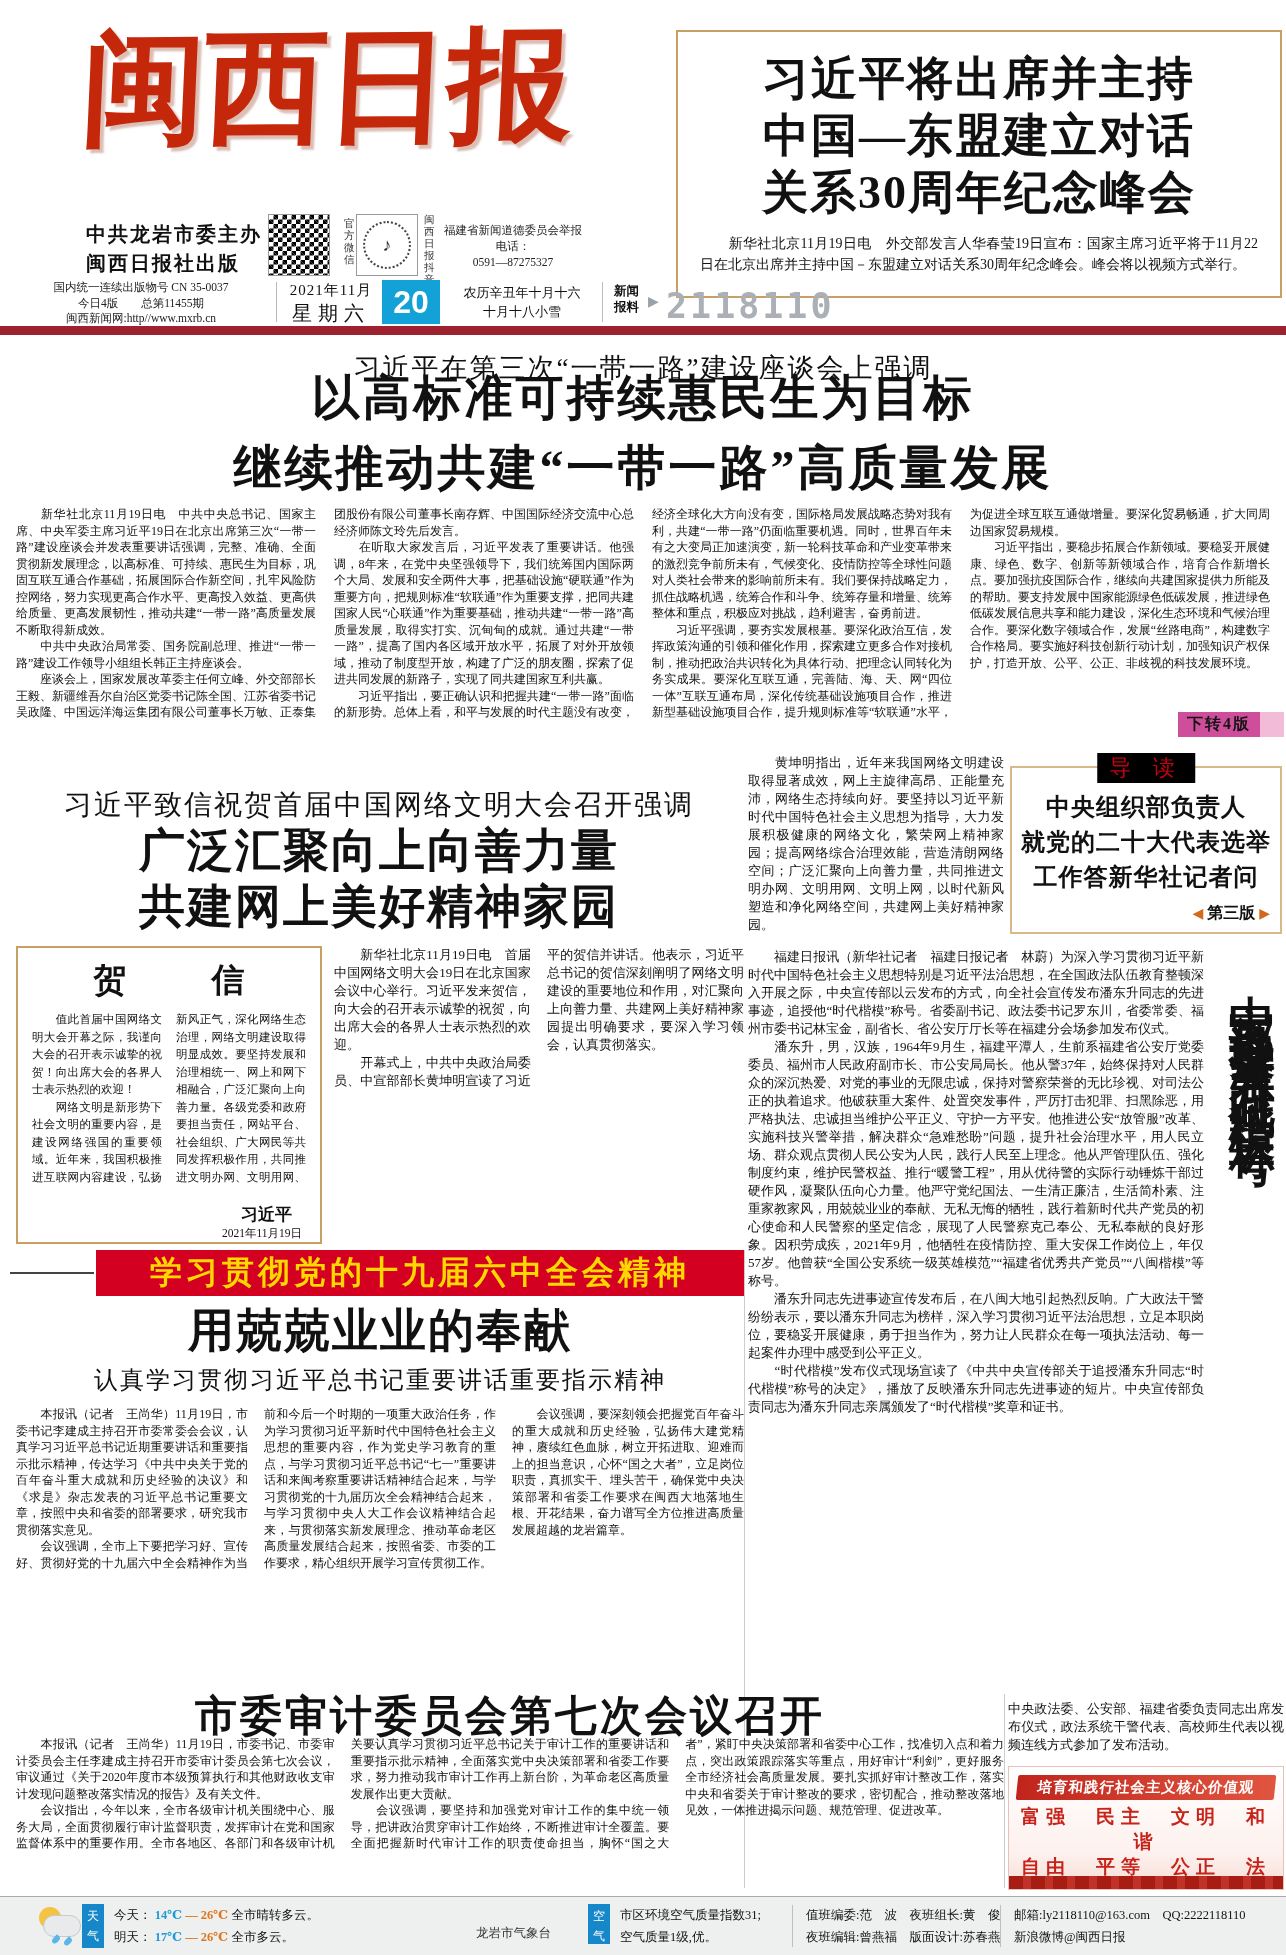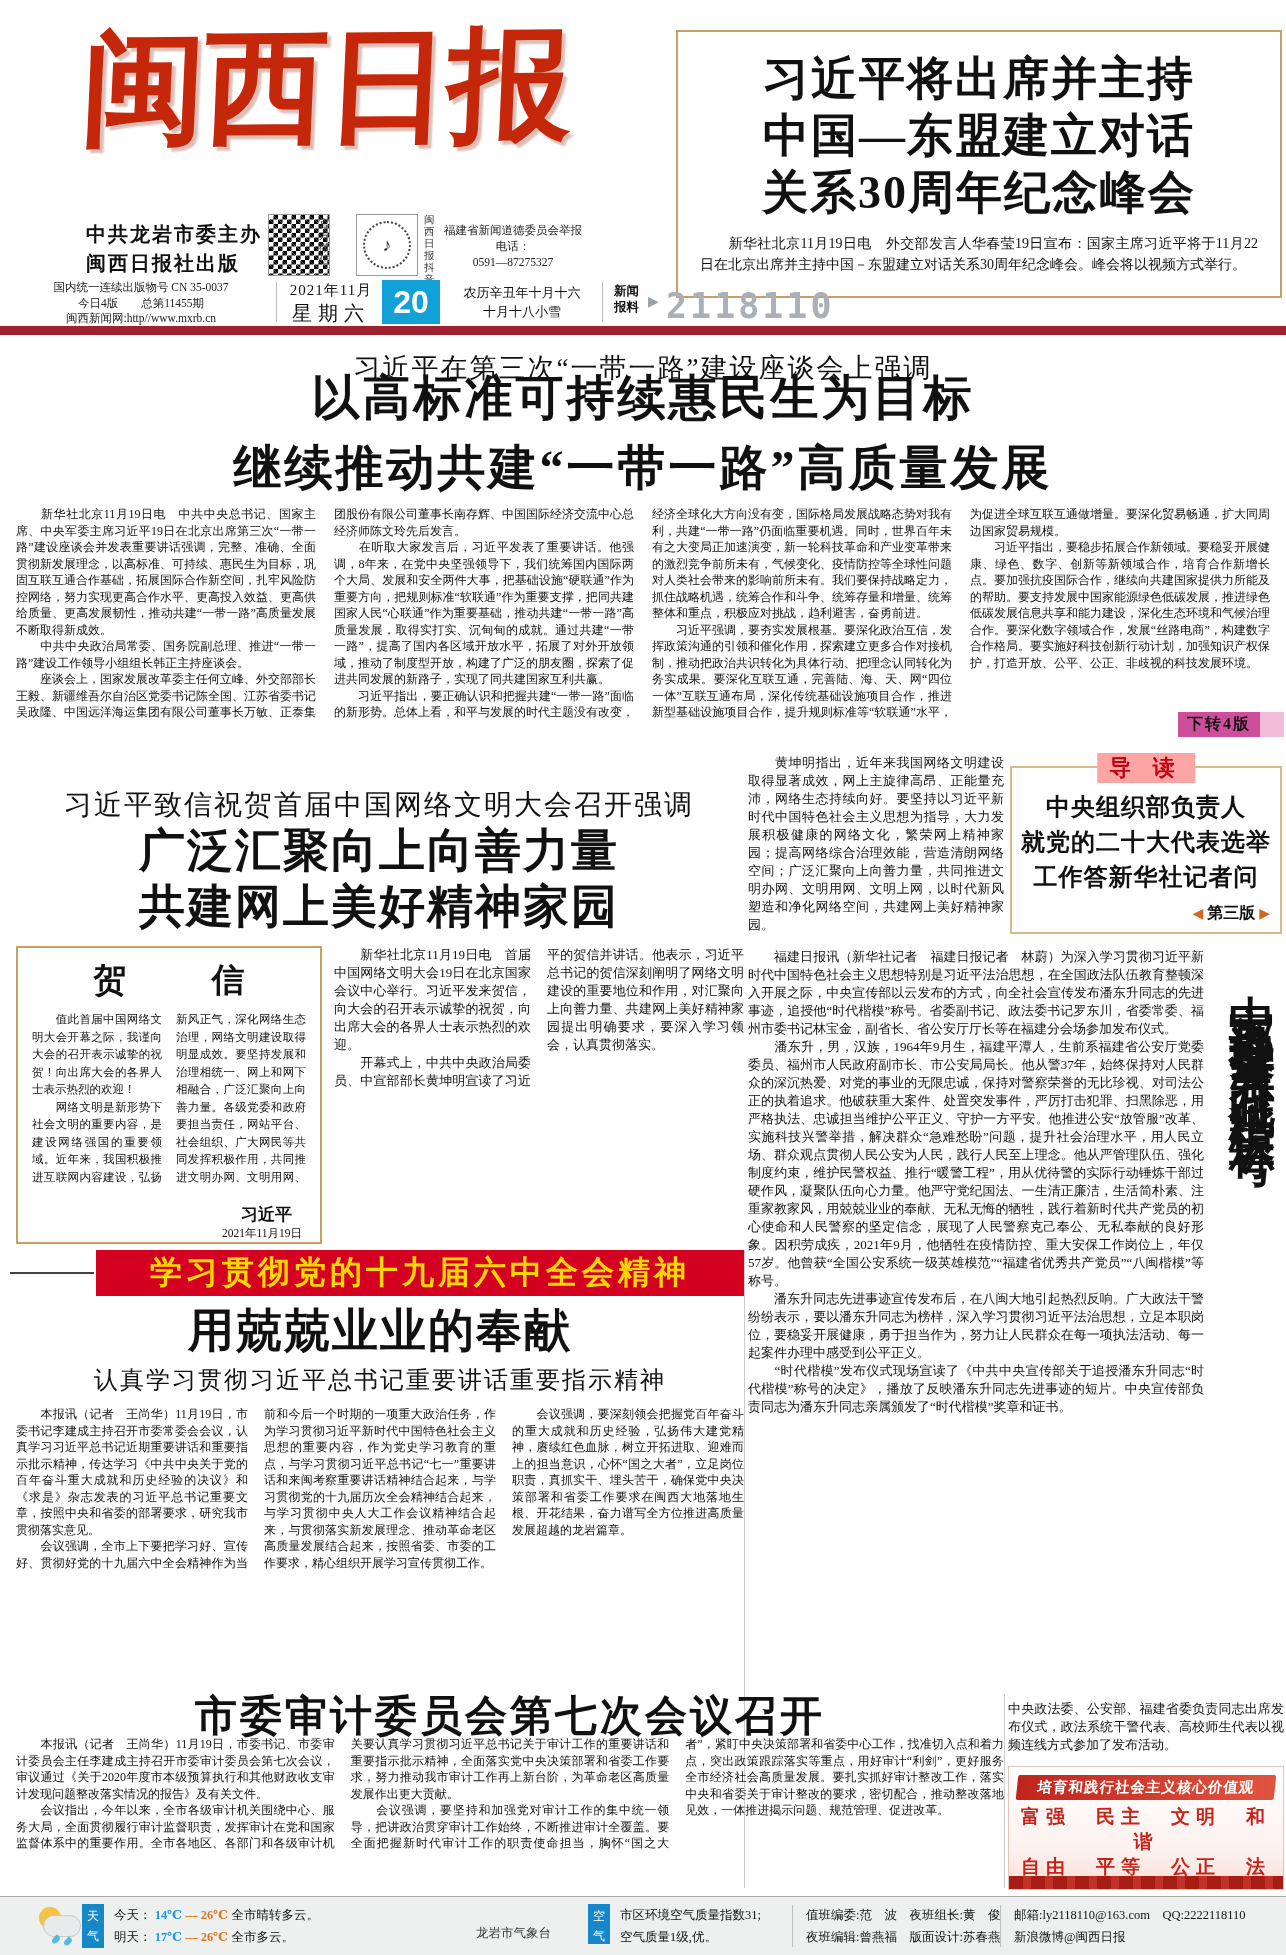--- a/index.html
+++ b/index.html
@@ -52,22 +52,22 @@
   .cols3 { column-count:3; column-gap:16px; }
   .cols2 { column-count:2; column-gap:16px; }
   .bodytext-l { font-size:13px; line-height:18px; }
 
   .jumptag { display:flex; align-items:stretch; }
   .jumptag .main { background:#cf4e9b; color:#151515; font-weight:bold; font-size:16px; padding:2px 9px; letter-spacing:2px; }
   .jumptag .tail { width:24px; background:#f2bcd9; }
 
   
   .daodu { border:2px solid #d9b98a; background:#fff; }
-  .daodu-tab { position:absolute; top:-15px; left:50%; transform:translateX(-50%); background:#fca5a5;
-    padding:0 12px; color:#c30010; font-size:22px; font-weight:bold; letter-spacing:8px; white-space:nowrap; }
+  .daodu-tab { position:absolute; top:-15px; left:50%; transform:translateX(-50%); background:#000000;
+    padding:0 12px; color:#c30010; font-size:22px; font-weight:normal; letter-spacing:8px; white-space:nowrap; }
   .daodu-line { font-size:24px; font-weight:bold; line-height:35px; letter-spacing:1px; text-align:center; }
   .daodu-page { position:absolute; right:10px; bottom:8px; font-size:16px; font-weight:bold; }
   .tri { color:#d2691e; font-size:14px; }
 
   
   .letter { border:2px solid #c9a063; background:#fff; padding:10px 14px; }
   .letter-title { font-size:33px; font-weight:bold; letter-spacing:26px; text-indent:26px; text-align:center; margin-bottom:8px; }
   .letter-body { column-count:2; column-gap:14px; font-size:11.5px; line-height:17.5px; text-align:justify; height:188px; overflow:hidden; }
   .letter-sign { text-align:right; font-size:17px; font-weight:bold; margin-top:4px; padding-right:14px; }
   .letter-date { text-align:right; font-size:11.5px; padding-right:4px; }
@@ -111,21 +111,21 @@
 <div id="page">
 
   <div class="abs mast-title" style="left:82px; top:26px;">闽西日报</div>
 
   <div class="abs pub" style="left:86px; top:220px; width:200px;">
     <div>中共龙岩市委主办</div>
     <div>闽西日报社出版</div>
   </div>
 
   <div class="abs qr" style="left:268px; top:214px;"></div>
-  <div class="abs vlabel" style="left:319px; top:218px;">官方微信</div>
+  <div class="abs vlabel" style="left:344px; top:218px;">官方微信</div>
 
   <div class="abs qr2" style="left:356px; top:214px;">
     <div class="qr2-inner">♪</div>
   </div>
   <div class="abs vlabel" style="left:424px; top:214px;">闽西日报抖音</div>
 
   <div class="abs hotline ctr" style="left:440px; top:222px; width:146px;">
     <div>福建省新闻道德委员会举报电话：</div>
     <div>0591—87275327</div>
   </div>

